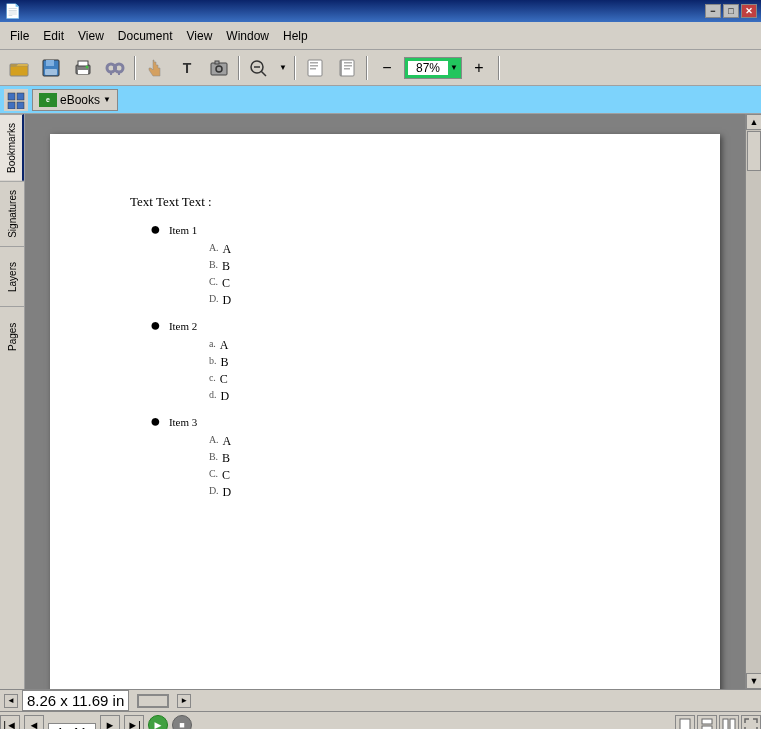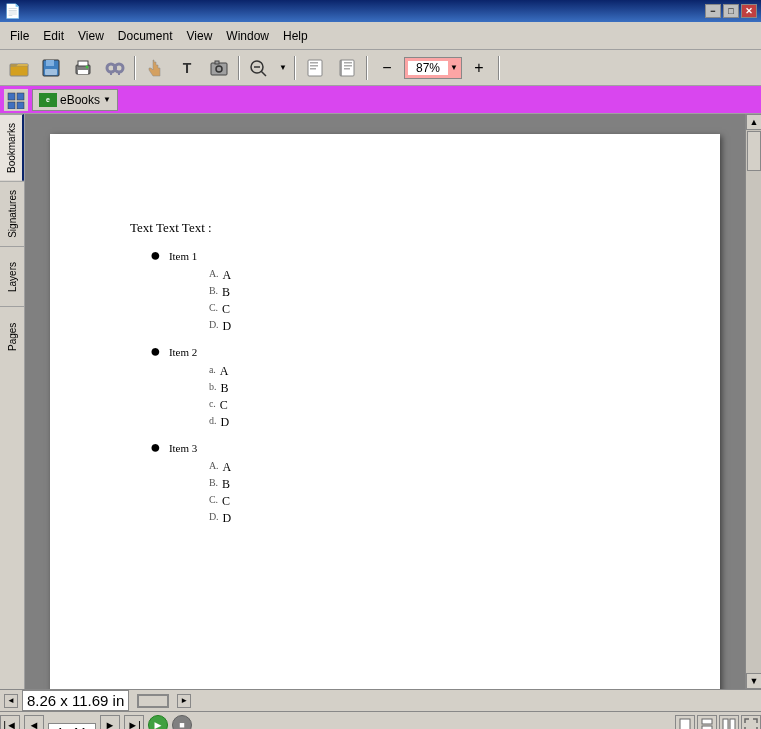--- a/index.html
+++ b/index.html
@@ -67,21 +67,21 @@
       width: 2px; height: 24px;
       border-left: 1px solid #888;
       border-right: 1px solid #fff;
       margin: 0 2px;
     }
 
     
     #zoom-control {
       display: flex; align-items: center; gap: 2px;
       border: 1px solid #888;
-      background: #fca5a5;
+      background: #22c55e;
       padding: 1px 3px;
       height: 22px;
     }
     #zoom-input {
       width: 40px; border: none; outline: none; font-size: 12px; text-align: center;
     }
 
     
     #try-acrobat-btn {
       background: linear-gradient(to bottom, #e8a020, #c07010);
@@ -90,21 +90,21 @@
       padding: 3px 8px;
       font-size: 11px;
       cursor: pointer;
       font-weight: bold;
       margin-left: 4px;
       white-space: nowrap;
     }
 
     
     #toolbar2 {
-      background: #d946ef;
+      background: #7dd3fc;
       height: 28px;
       display: flex;
       align-items: center;
       padding: 2px 4px;
       gap: 4px;
       border-bottom: 1px solid #a0a0a0;
     }
     .toolbar2-btn {
       width: 24px; height: 22px;
       background: #d4d0c8;
@@ -463,21 +463,21 @@
     <div class="side-panel-tab">Signatures</div>
     <div class="side-panel-tab">Layers</div>
     <div class="side-panel-tab">Pages</div>
   </div>
 
   <div id="pdf-wrapper">
 
     <div id="pdf-area">
       <div id="pdf-page">
 
-        <div class="pdf-text" style="margin-bottom:12px;margin-top:26px;">Text Text Text :</div>
+        <div class="pdf-text" style="margin-bottom:12px;">Text Text Text :</div>
 
         <div class="pdf-list">
 
           <div class="pdf-list-item">
             <span class="bullet">●</span>
             <div>
               <span class="item-label">Item 1</span>
               <div class="sub-list">
                 <div class="sub-item">
                   <span class="sub-label">A.</span>

